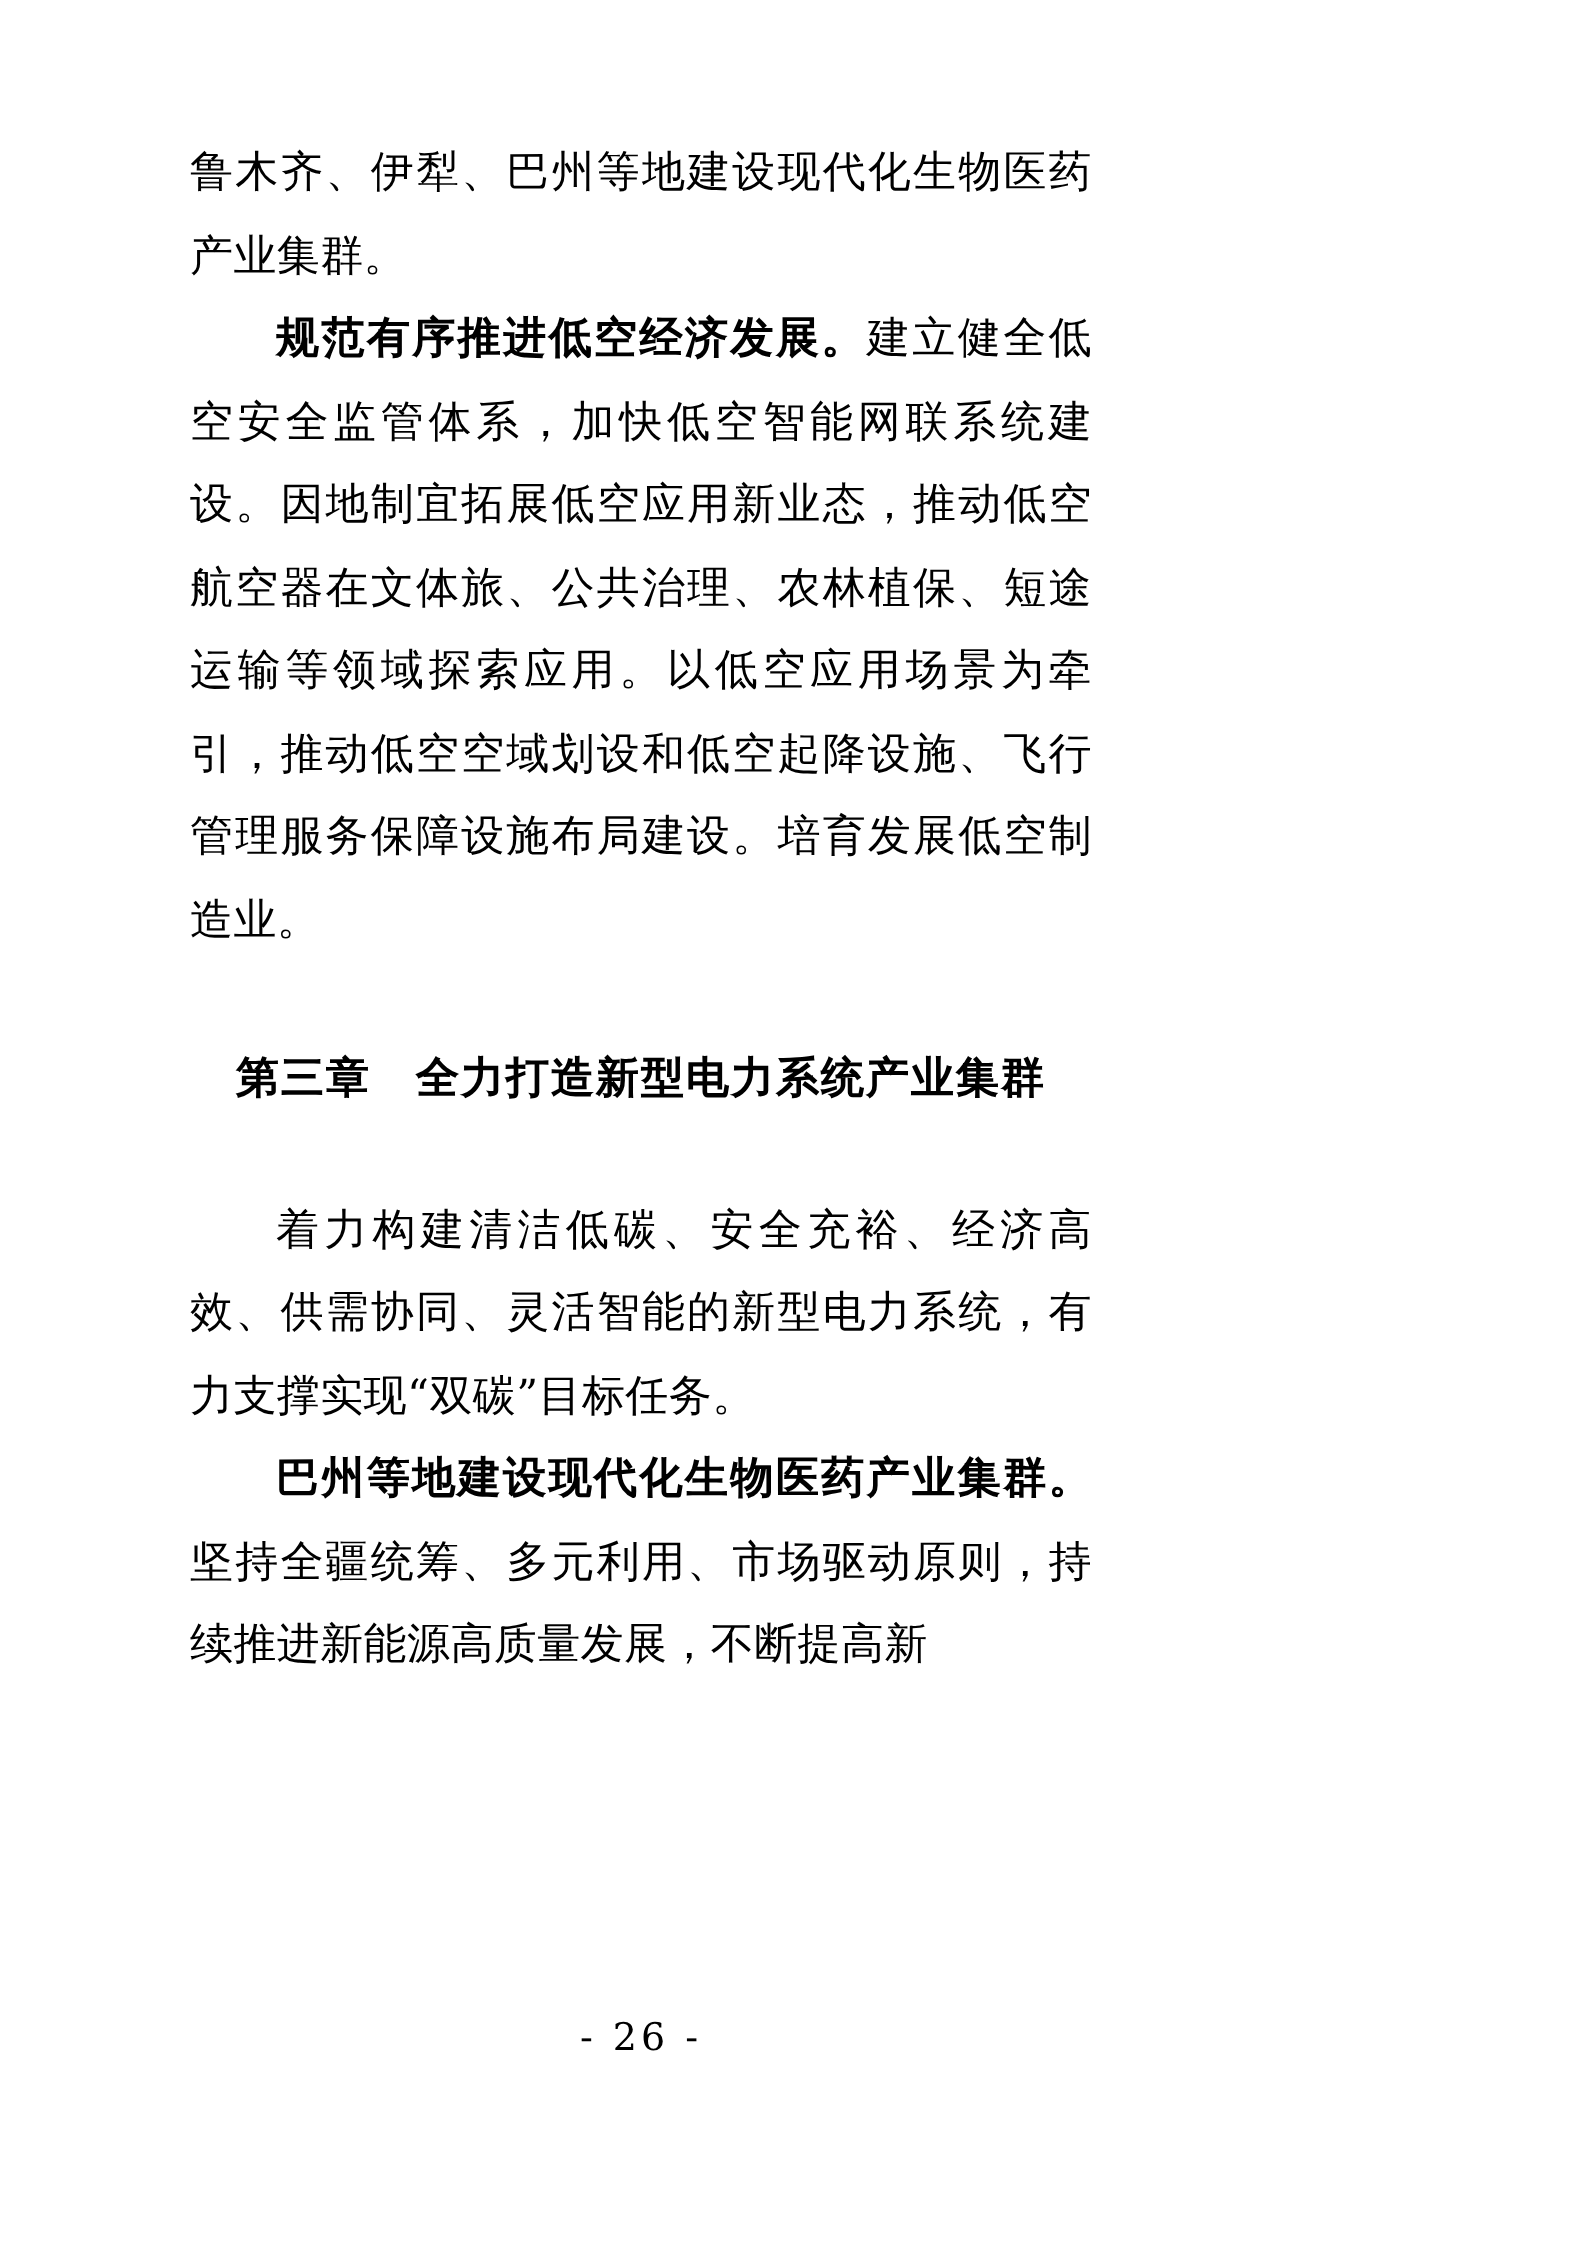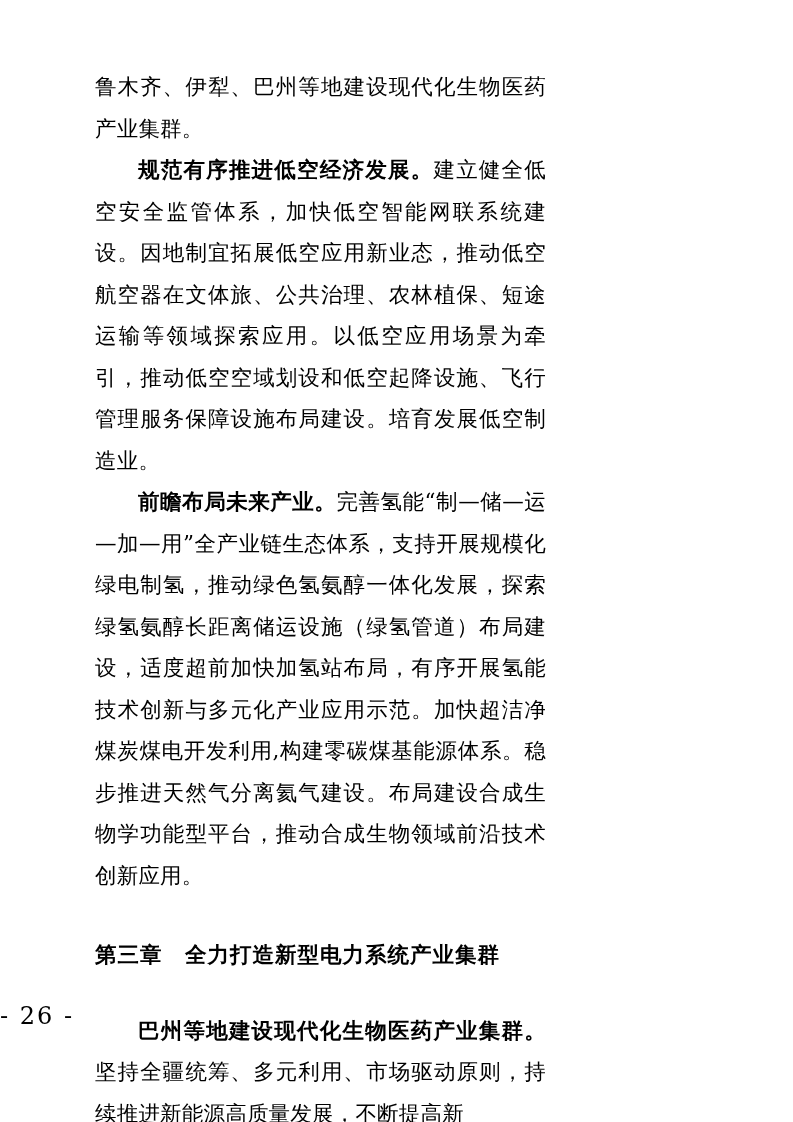--- a/index.html
+++ b/index.html
@@ -39,52 +39,54 @@
     text-indent: 0;
   }
   .lead {
     font-weight: bold;
     font-family: "DejaVu Serif", "Liberation Serif", serif;
   }
   .chapter-heading {
     margin: 0;
     font-size: 21.5px;
     font-weight: bold;
+    text-align: center;
     letter-spacing: 1px;
     line-height: 41.5px;
     padding-top: 38px;
     padding-bottom: 34px;
     font-family: "DejaVu Sans", "Liberation Sans", sans-serif;
   }
   .footer {
     position: absolute;
     left: 0;
     right: 0;
     bottom: 92px;
-    font-size: 24px;
+    text-align: center;
+    font-size: 19px;
     letter-spacing: 2px;
     font-family: "DejaVu Serif", "Liberation Serif", serif;
   }
 </style>
 </head>
 <body>
 
 <div class="page">
 
   <div class="body-text">
 
     <p class="para cont"><span>鲁木齐、伊犁、巴州等地建设现代化生物医药产业集群。</span></p>
 
     <p class="para"><span class="lead">规范有序推进低空经济发展。</span><span>建立健全低空安全监管体系，加快低空智能网联系统建设。因地制宜拓展低空应用新业态，推动低空航空器在文体旅、公共治理、农林植保、短途运输等领域探索应用。以低空应用场景为牵引，推动低空空域划设和低空起降设施、飞行管理服务保障设施布局建设。培育发展低空制造业。</span></p>
 
 
-    <p class="para"><span class="lead">前瞻布局未来产业。</span><span>完善氢能“制—储—运—加—用”全产业链生态体系，支持开展规模化绿电制氢，推动绿色氢氨醇一体化发展，探索绿氢氨醇长距离储运设施（绿氢管道）布局建设，适度超前加快加氢站布局，有序开展氢能技术创新与多元化产业应用示范。加快超洁净煤炭煤电开发利用,构建零碳煤基能源体系。稳步推进天然气分离氦气建设。布局建设合成生物学功能型平台，推动合成生物领域前沿技术创新应用。</span></p>
 
     <h2 class="chapter-heading">第三章　全力打造新型电力系统产业集群</h2>
 
+    <p class="para"><span>着力构建清洁低碳、安全充裕、经济高效、供需协同、灵活智能的新型电力系统，有力支撑实现“双碳”目标任务。</span></p>
 
     <p class="para"><span class="lead">巴州等地建设现代化生物医药产业集群。</span><span>坚持全疆统筹、多元利用、市场驱动原则，持续推进新能源高质量发展，不断提高新</span></p>
 
   </div>
 
   <div class="footer">- 26 -</div>
 
 </div>
 
 </body></html>

